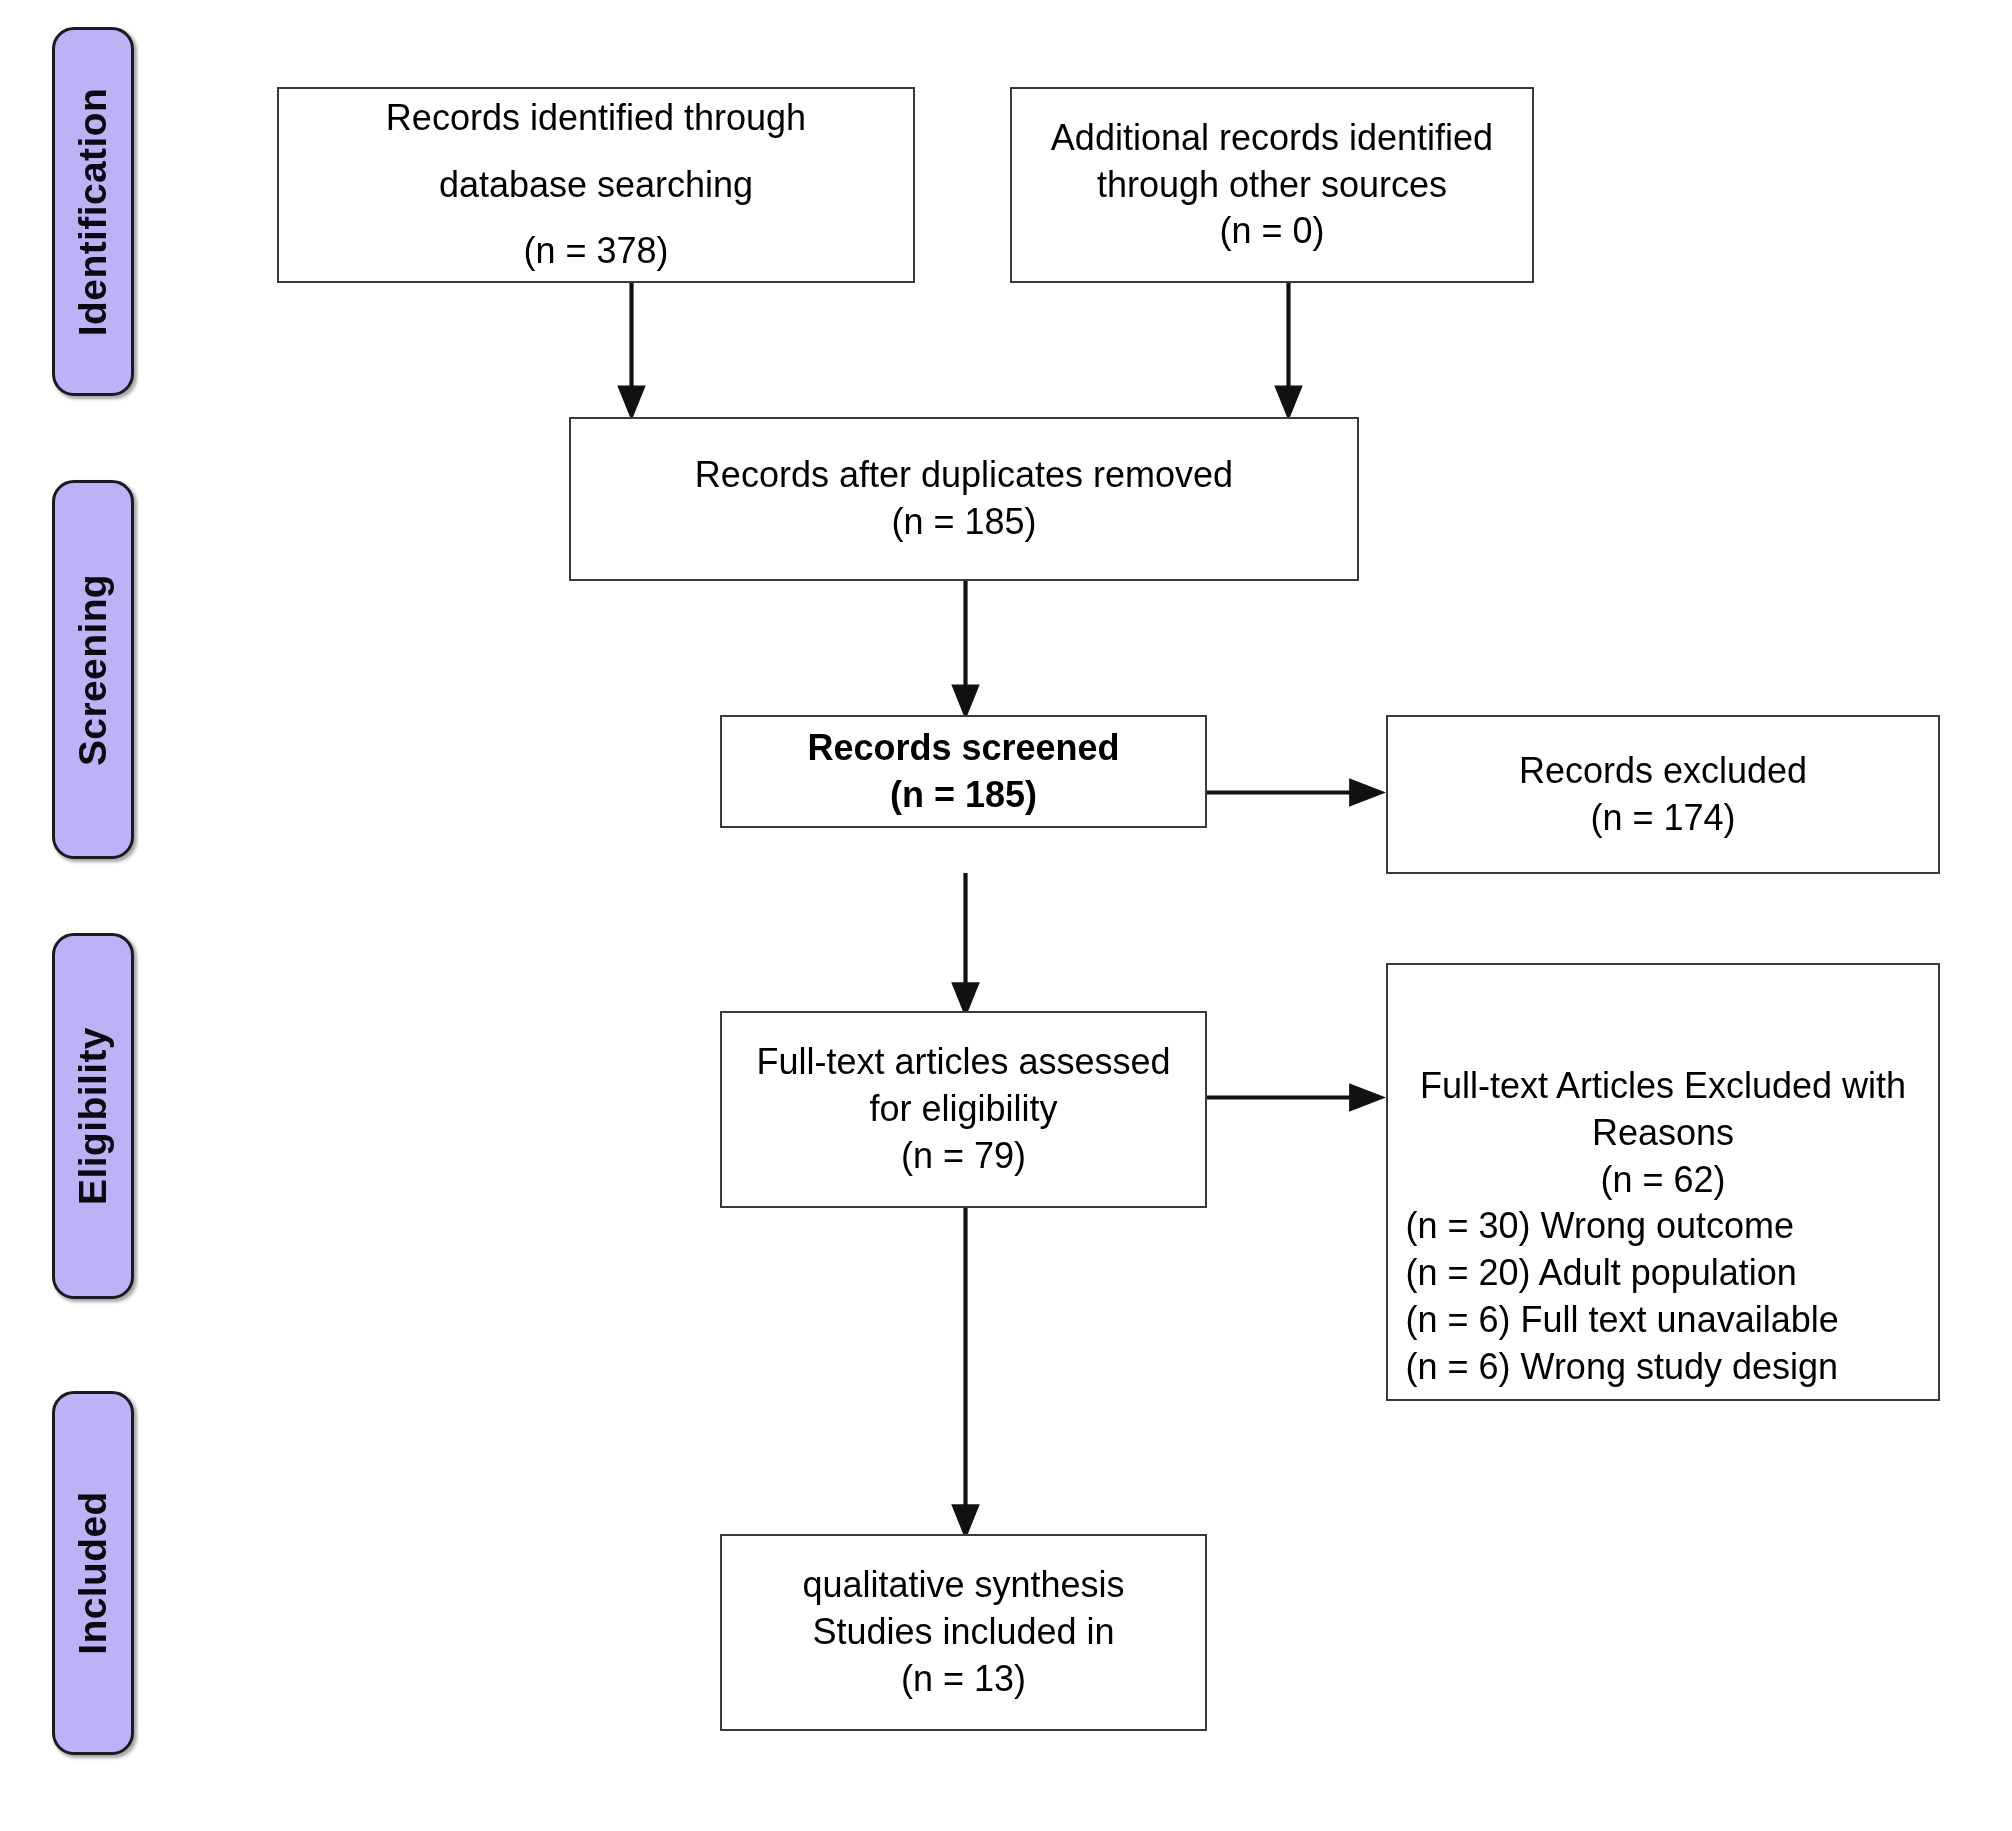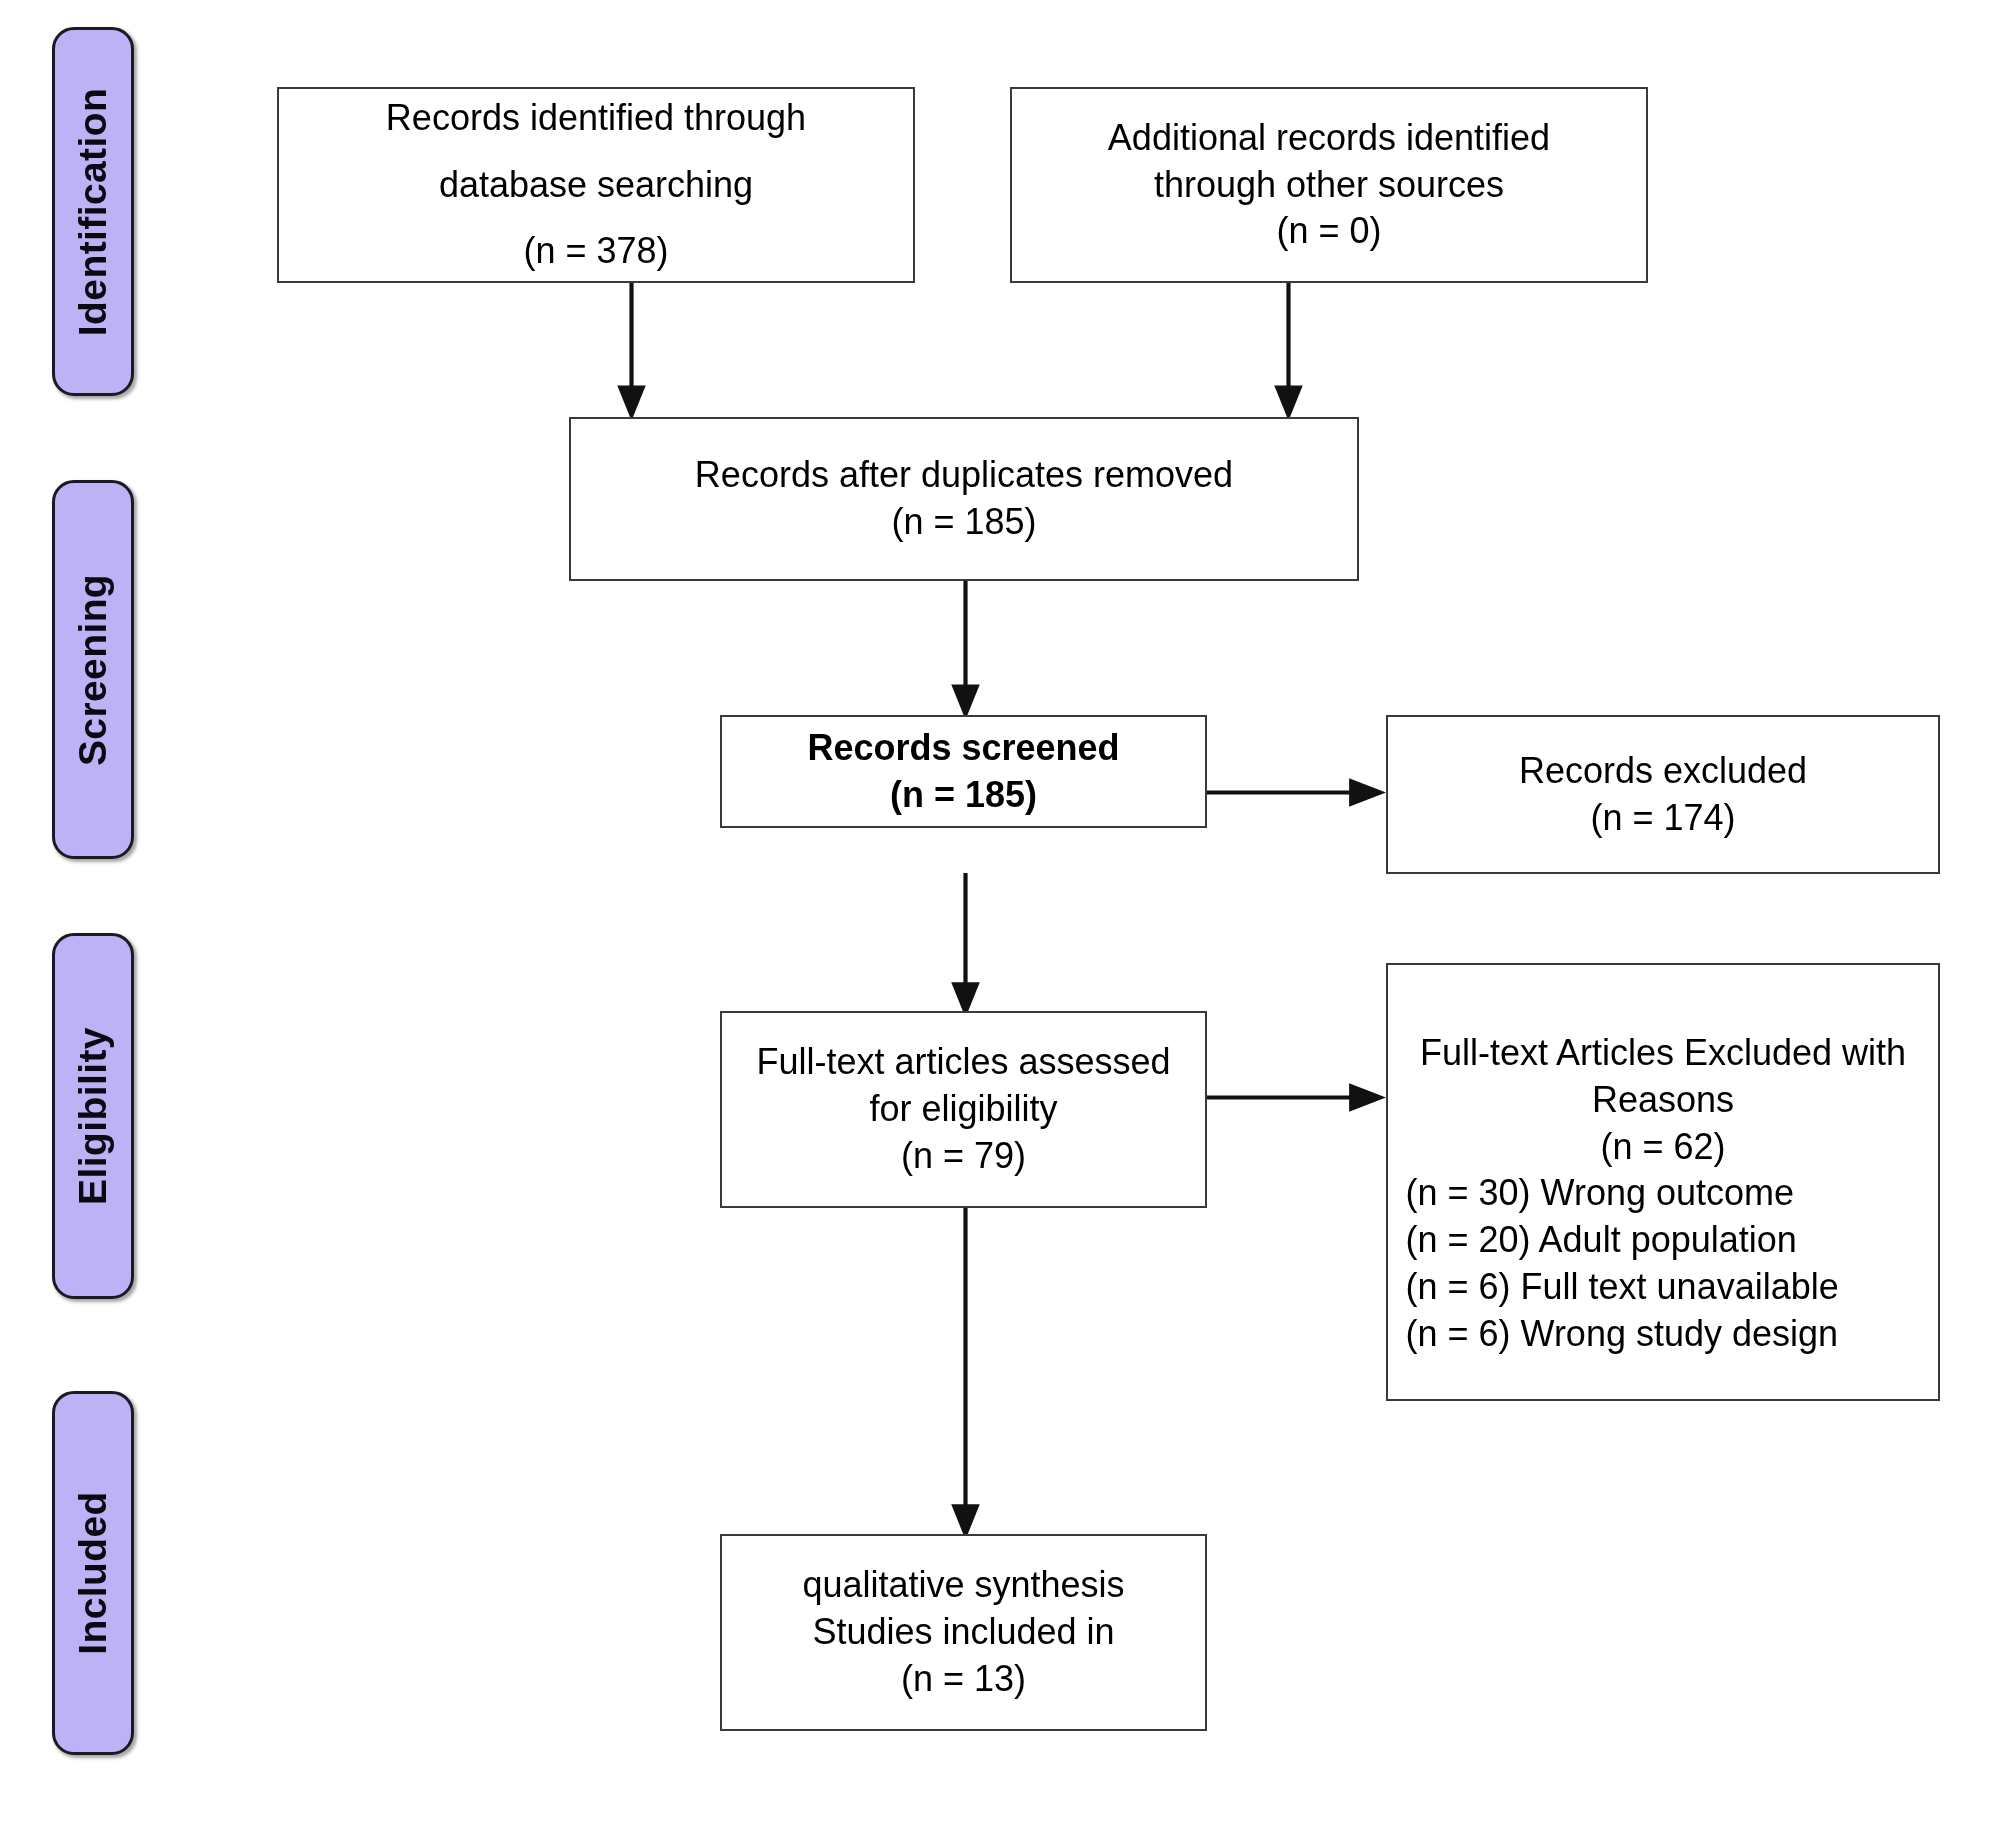--- a/index.html
+++ b/index.html
@@ -58,21 +58,21 @@
   .flow-box .line {
     display: block;
     width: 100%;
     text-align: center;
     font-size: 36px;
     line-height: 1.30;
     color: #000000;
     white-space: nowrap;
   }
   .flow-box.align-left-reasons {
-    justify-content: center;
+    justify-content: flex-end;
     padding-top: 32px;
   }
   .flow-box.align-left-reasons .line.reason {
     text-align: left;
     padding-left: 5px;
   }
   .flow-box.align-left-reasons .line.heading {
     text-align: center;
   }
 
@@ -154,21 +154,21 @@
       <polygon points="22,396 5,354 39,354" fill="#111111"></polygon>
     </svg>
   </div>
 
   <div class="flow-box" style="left:277px; top:87px; width:638px; height:196px;gap:20px;">
     <span class="line">Records identified through</span>
     <span class="line">database searching</span>
     <span class="line">(n = 378)</span>
   </div>
 
-  <div class="flow-box" style="left:1010px; top:87px; width:638px; height:196px;">
+  <div class="flow-box" style="left:1010px; top:87px; width:524px; height:196px;">
     <span class="line">Additional records identified</span>
     <span class="line">through other sources</span>
     <span class="line">(n = 0)</span>
   </div>
 
   <div class="flow-box" style="left:569px; top:417px; width:790px; height:164px;">
     <span class="line">Records after duplicates removed</span>
     <span class="line">(n = 185)</span>
   </div>
 

